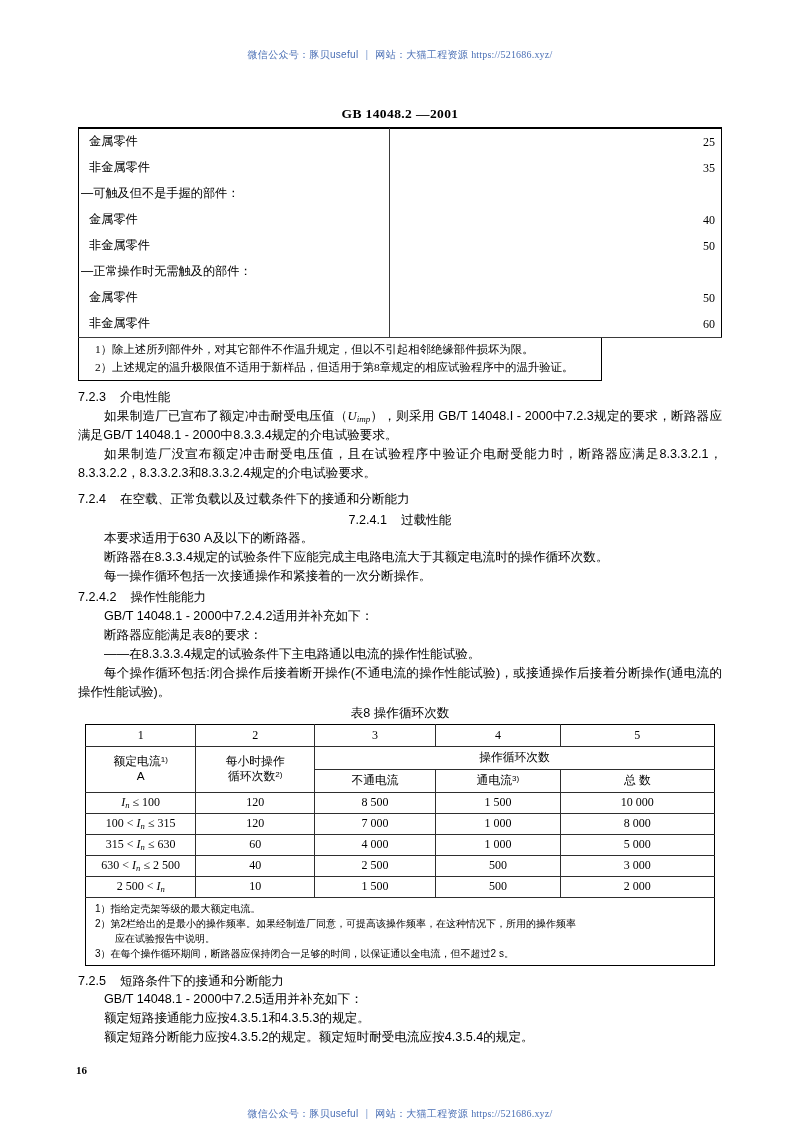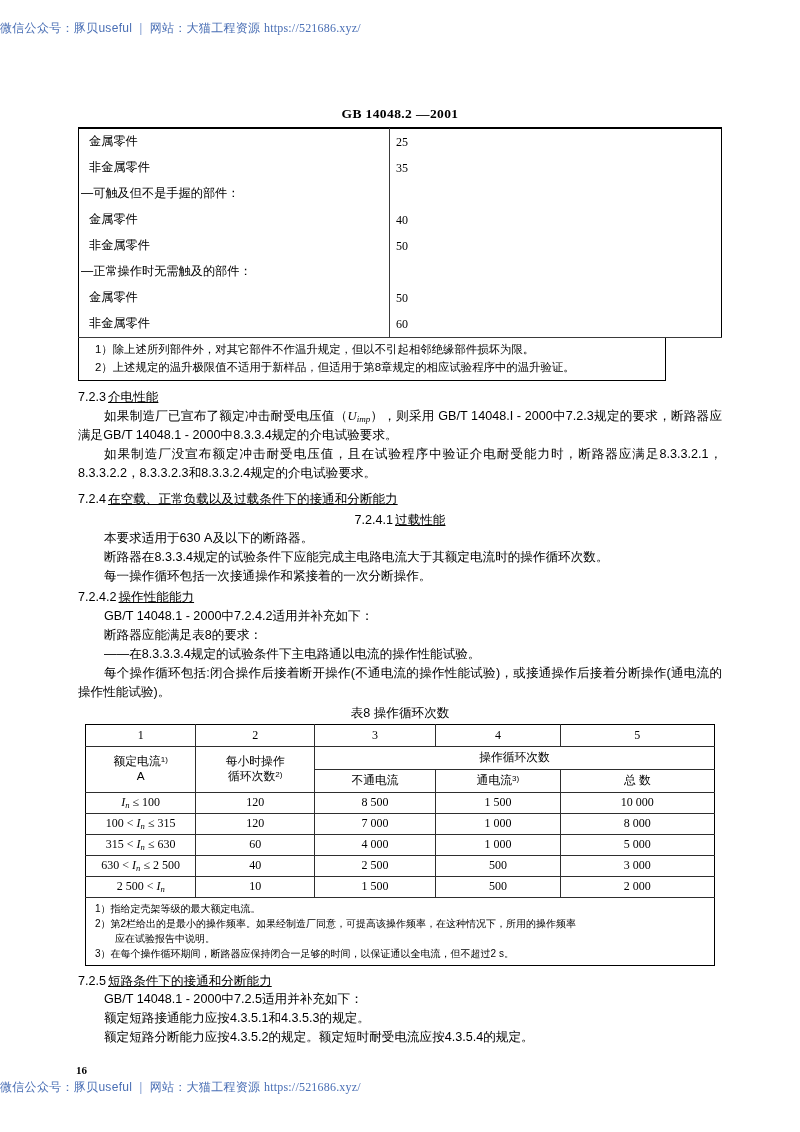--- a/index.html
+++ b/index.html
@@ -14,25 +14,26 @@
     font-family: "Liberation Sans", "DejaVu Sans", sans-serif;
     color: #000000;
     overflow: hidden;
   }
 
   
   .watermark {
     position: absolute;
     left: 0;
     width: 800px;
-    text-align: left;
+    text-align: center;
     color: #4a6fb5;
-    font-size: 12px;
+    font-size: 10px;
     letter-spacing: 0.3px;
     white-space: nowrap;
+    margin-top: 28px;
   }
   .watermark .wm-sep {
     color: #8aa4d4;
     padding: 0 7px;
   }
   .watermark .wm-url {
     font-family: "Liberation Serif", "DejaVu Serif", serif;
     letter-spacing: 0.2px;
   }
   #watermark-top { top: 20px; }
@@ -99,53 +100,54 @@
     width: 294px;
     height: 22px;
     padding-left: 10px;
     font-size: 12.2px;
     border-left: 1.2px solid #000;
     border-right: 1px solid #3a3a3a;
     border-top: none;
     border-bottom: none;
   }
   #temp-rise-table td.value-cell {
-    text-align: left;
+    text-align: right;
     font-family: "Liberation Serif", "DejaVu Serif", serif;
     font-size: 12px;
     border-right: 1.2px solid #000;
     border-left: none;
     border-top: none;
     border-bottom: none;
   }
   #temp-rise-table tr.last-row td { border-bottom: 1px solid #3a3a3a; }
 
   
   .footnote-box {
-    width: 588px;
+    width: 524px;
     border-left: 1.2px solid #000;
     border-right: 1.2px solid #000;
     border-bottom: 1.2px solid #000;
     box-sizing: border-box;
     padding: 3px 8px 4px 8px;
+    font-family: Liberation Serif, serif;
   }
   .footnote-box .fn-line {
     font-size: 11.4px;
     line-height: 1.55;
     padding-left: 8px;
   }
 
   
   .sec-head {
     margin-top: 7px;
     font-size: 12.6px;
     line-height: 1.45;
   }
   .sec-head .sec-num { font-family: "Liberation Sans", sans-serif; }
-  .sec-head .sec-title { margin-left: 2px; text-decoration: underline; }
+  .sec-head .sec-title { margin-left: 14px; }
   p.para {
     margin: 0;
     font-size: 12.6px;
     line-height: 1.52;
     text-align: justify;
   }
   p.indent1 { text-indent: 26px; }
 
   
   .table-caption {

